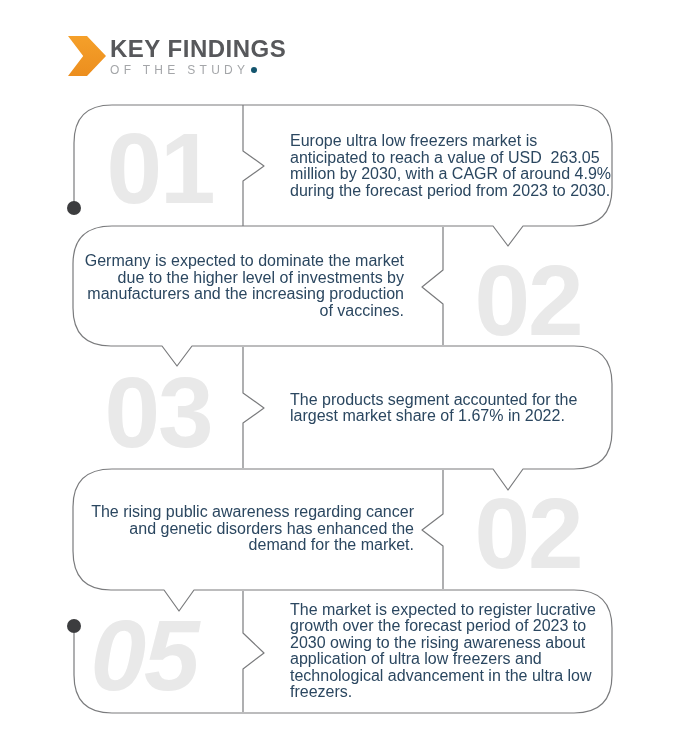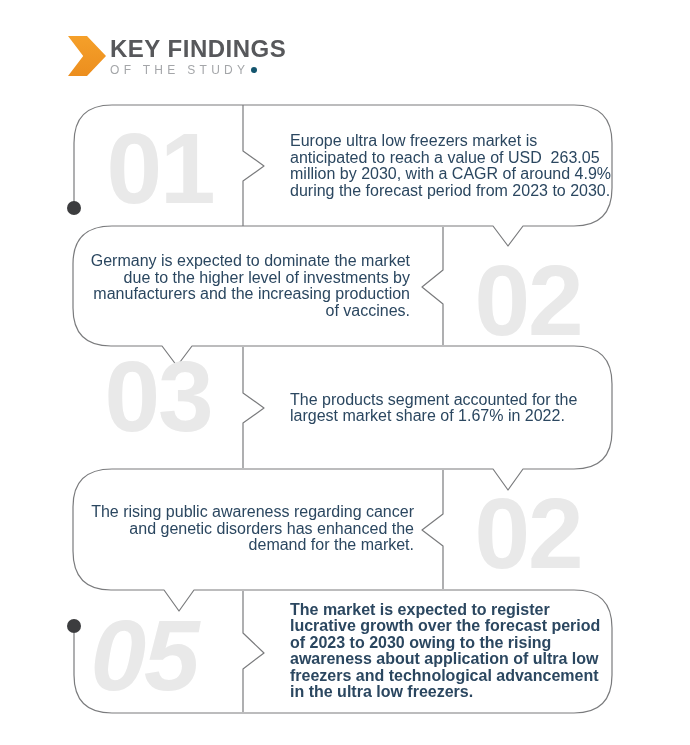--- a/index.html
+++ b/index.html
@@ -89,24 +89,24 @@
       <path d="M 243 591 V 633 L 264 653 L 243 669 V 712"></path>
     </g>
     <circle cx="74" cy="208" r="7" fill="#3c3d3f"></circle>
     <circle cx="74" cy="626" r="7" fill="#3c3d3f"></circle>
   </svg>
 
   <div class="num" style="left:80px;top:112px;width:160px;height:112px;">01</div>
   <div class="bubble-text left" style="left:290px;top:108px;width:322px;height:116px;">Europe ultra low freezers market is anticipated to reach a value of USD  263.05 million by 2030, with a CAGR of around 4.9%  during the forecast period from 2023 to 2030.</div>
 
   <div class="num" style="left:448px;top:244px;width:160px;height:112px;">02</div>
-  <div class="bubble-text right" style="left:86px;top:229px;width:324px;height:114px;">Germany is expected to dominate the market due to the higher level of investments by manufacturers and the increasing production of vaccines.</div>
+  <div class="bubble-text right" style="left:80px;top:229px;width:324px;height:114px;">Germany is expected to dominate the market due to the higher level of investments by manufacturers and the increasing production of vaccines.</div>
 
-  <div class="num" style="left:78px;top:340px;width:160px;height:112px;">03</div>
+  <div class="num" style="left:78px;top:356px;width:160px;height:112px;">03</div>
   <div class="bubble-text left" style="left:290px;top:349px;width:322px;height:118px;">The products segment accounted for the largest market share of 1.67% in 2022.</div>
 
   <div class="num" style="left:448px;top:477px;width:160px;height:112px;">02</div>
   <div class="bubble-text right" style="left:90px;top:471px;width:324px;height:116px;">The rising public awareness regarding cancer and genetic disorders has enhanced the demand for the market.</div>
 
   <div class="num" style="left:64px;top:598px;width:160px;height:114px;font-style:italic;">05</div>
-  <div class="bubble-text left" style="left:290px;top:592px;width:322px;height:118px;font-weight:bold;">The market is expected to register lucrative growth over the forecast period of 2023 to 2030 owing to the rising awareness about application of ultra low freezers and technological advancement in the ultra low freezers.</div>
+  <div class="bubble-text left" style="left:290px;top:592px;width:322px;height:118px;">The market is expected to register lucrative growth over the forecast period of 2023 to 2030 owing to the rising awareness about application of ultra low freezers and technological advancement in the ultra low freezers.</div>
 
 </div>
 
 </body></html>

